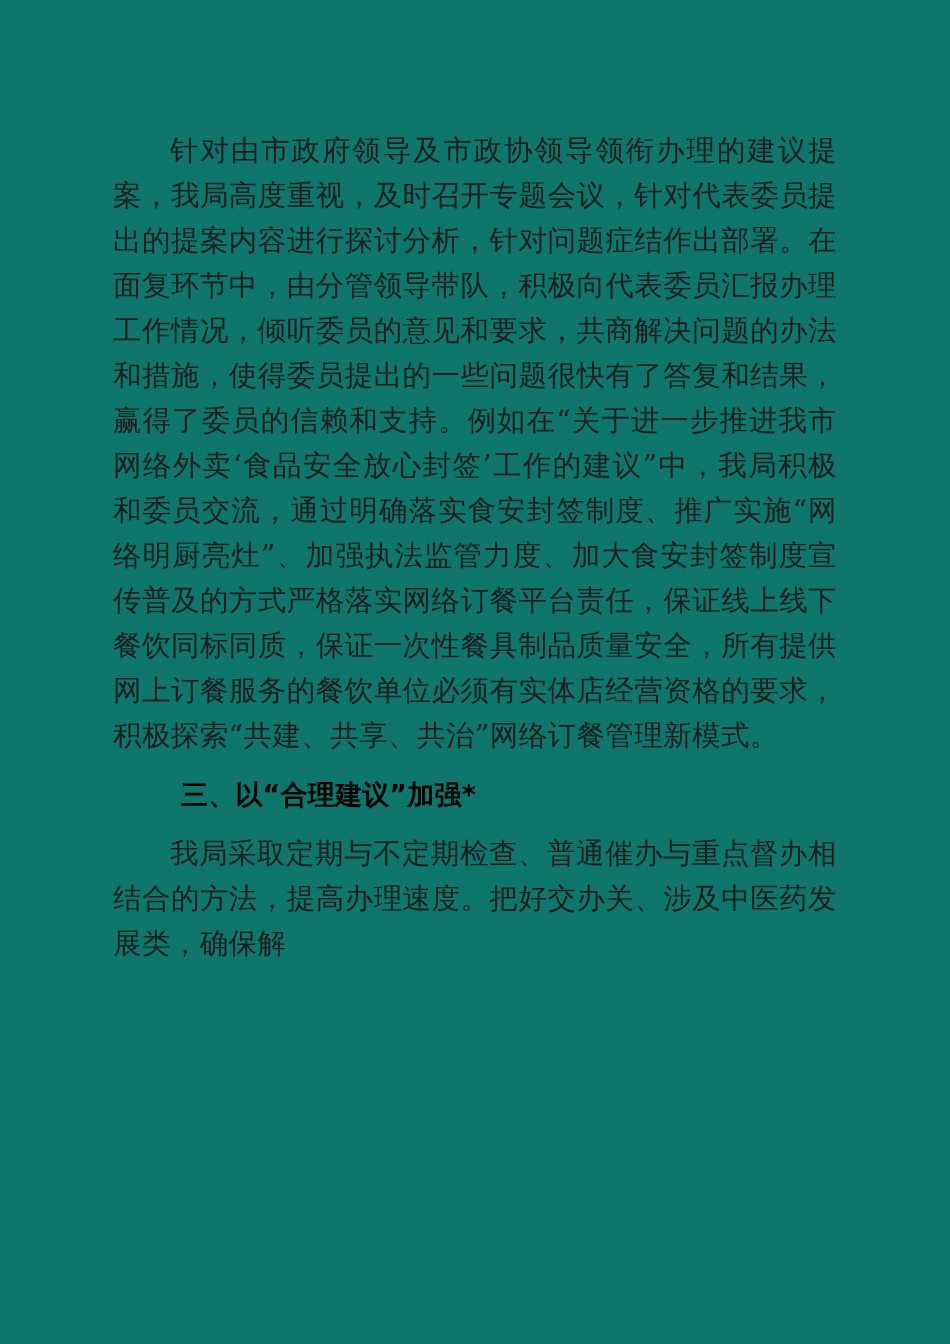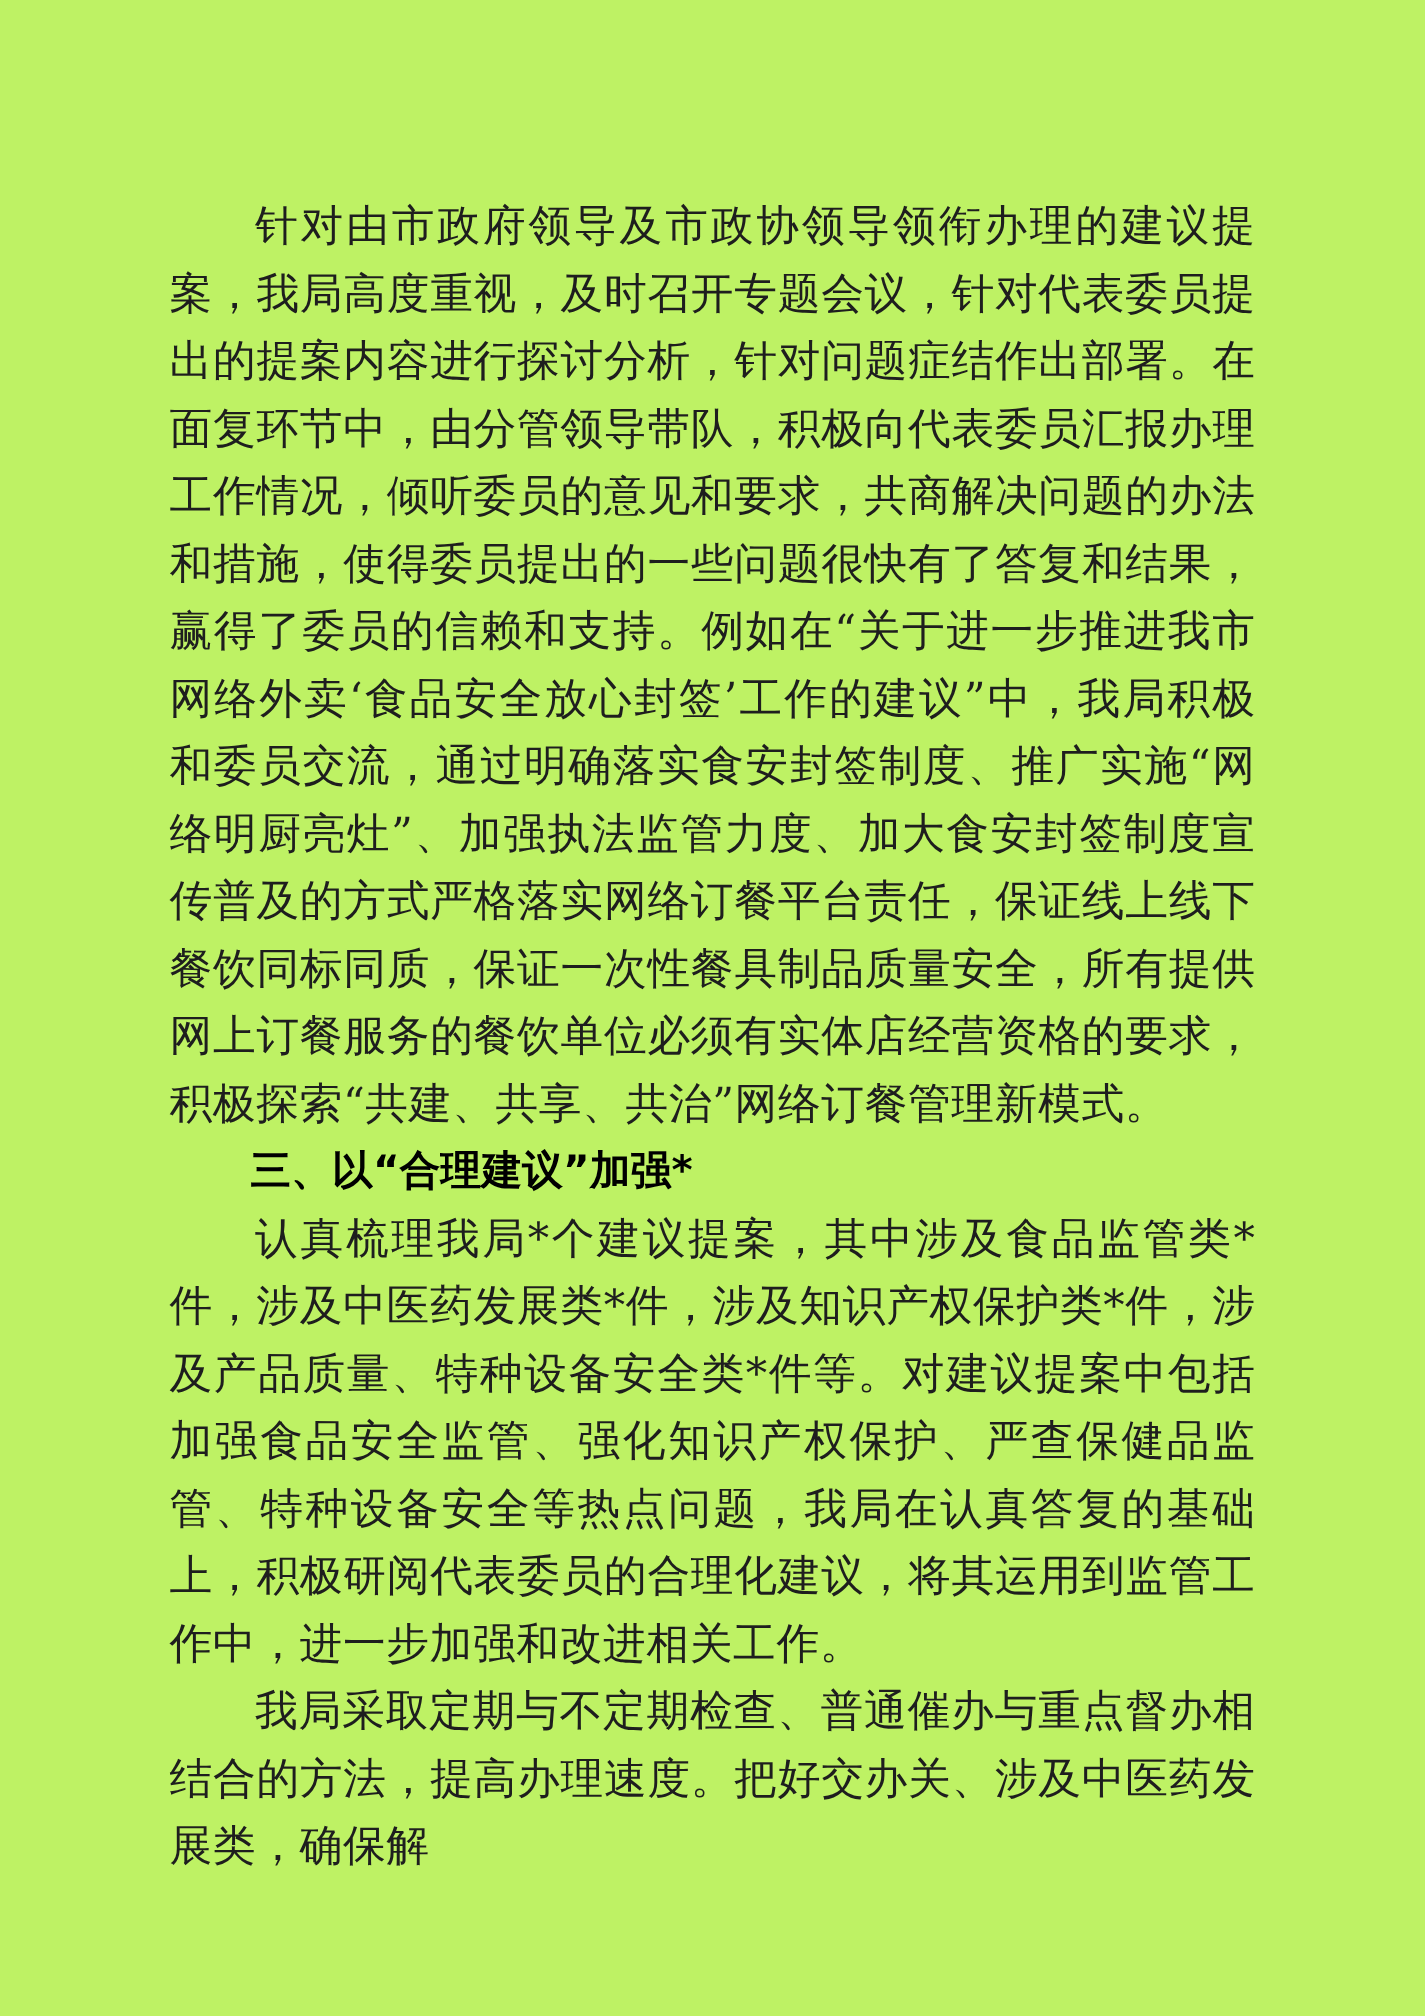--- a/index.html
+++ b/index.html
@@ -4,21 +4,21 @@
 <style>
   html, body {
     margin: 0;
     padding: 0;
     background: #ffffff;
   }
   .page {
     position: relative;
     width: 950px;
     height: 1344px;
-    background: #bef264;
+    background: #0f766e;
     margin: 0 auto;
     overflow: hidden;
     box-sizing: border-box;
   }
   .content {
     position: absolute;
     left: 113px;
     top: 128px;
     width: 724px;
   }
@@ -36,34 +36,33 @@
     word-break: break-all;
     -webkit-font-smoothing: antialiased;
   }
   .heading {
     font-family: "DejaVu Sans", "Liberation Sans", sans-serif;
     font-size: 27px;
     line-height: 45px;
     color: #000000;
     font-weight: 700;
     text-indent: 2em;
-    margin: 0;
+    margin: 14px;
     letter-spacing: 0.2px;
     white-space: nowrap;
   }
 </style>
 </head>
 <body>
 
 <div class="page">
   <div class="content">
 
     <p class="para">针对由市政府领导及市政协领导领衔办理的建议提案，我局高度重视，及时召开专题会议，针对代表委员提出的提案内容进行探讨分析，针对问题症结作出部署。在面复环节中，由分管领导带队，积极向代表委员汇报办理工作情况，倾听委员的意见和要求，共商解决问题的办法和措施，使得委员提出的一些问题很快有了答复和结果，赢得了委员的信赖和支持。例如在“关于进一步推进我市网络外卖‘食品安全放心封签’工作的建议”中，我局积极和委员交流，通过明确落实食安封签制度、推广实施“网络明厨亮灶”、加强执法监管力度、加大食安封签制度宣传普及的方式严格落实网络订餐平台责任，保证线上线下餐饮同标同质，保证一次性餐具制品质量安全，所有提供网上订餐服务的餐饮单位必须有实体店经营资格的要求，积极探索“共建、共享、共治”网络订餐管理新模式。</p>
 
     <div class="heading">三、以“合理建议”加强*</div>
 
-    <p class="para">认真梳理我局*个建议提案，其中涉及食品监管类*件，涉及中医药发展类*件，涉及知识产权保护类*件，涉及产品质量、特种设备安全类*件等。对建议提案中包括加强食品安全监管、强化知识产权保护、严查保健品监管、特种设备安全等热点问题，我局在认真答复的基础上，积极研阅代表委员的合理化建议，将其运用到监管工作中，进一步加强和改进相关工作。</p>
 
 
     <p class="para">我局采取定期与不定期检查、普通催办与重点督办相结合的方法，提高办理速度。把好交办关、涉及中医药发展类，确保解</p>
 
   </div>
 </div>
 
 </body></html>

